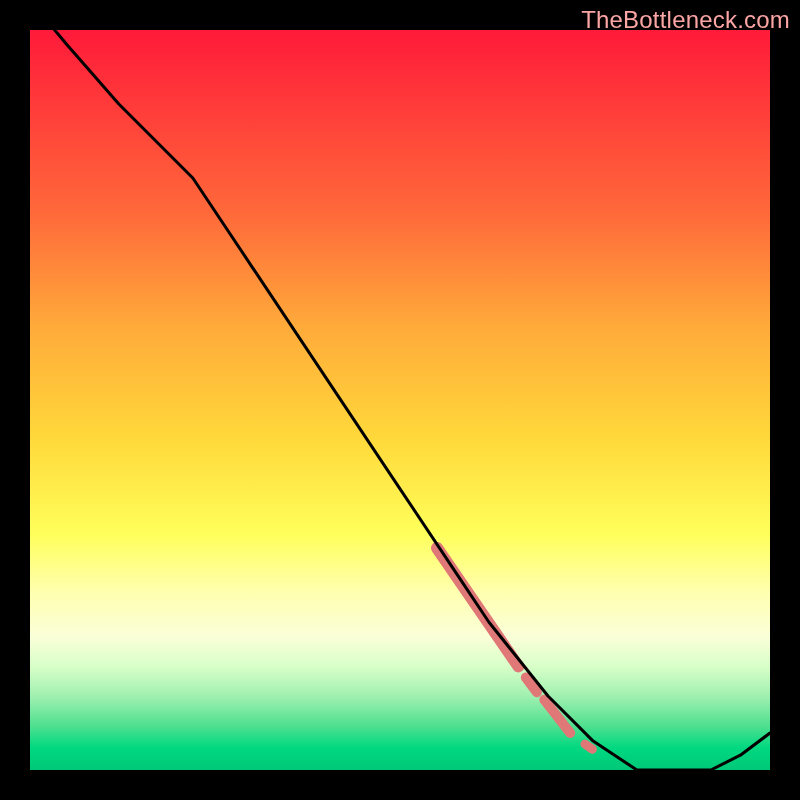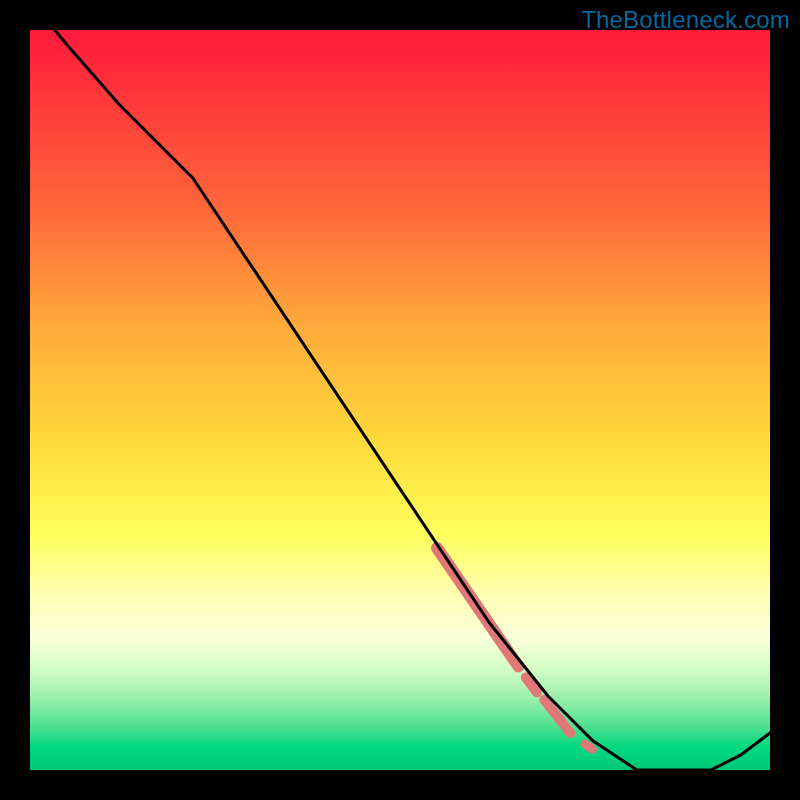--- a/index.html
+++ b/index.html
@@ -30,21 +30,21 @@
       #a0f0b0 90%,
       #50e090 94%,
       #00d880 97%,
       #00c878 100%
     );
   }
   .watermark {
     position: absolute;
     top: 6px;
     right: 10px;
-    color: #0369a1;
+    color: #fca5a5;
     font-size: 24px;
     font-weight: 500;
     letter-spacing: 0.2px;
   }
   svg.overlay {
     position: absolute;
     top: 30px;
     left: 30px;
     width: 740px;
     height: 740px;

